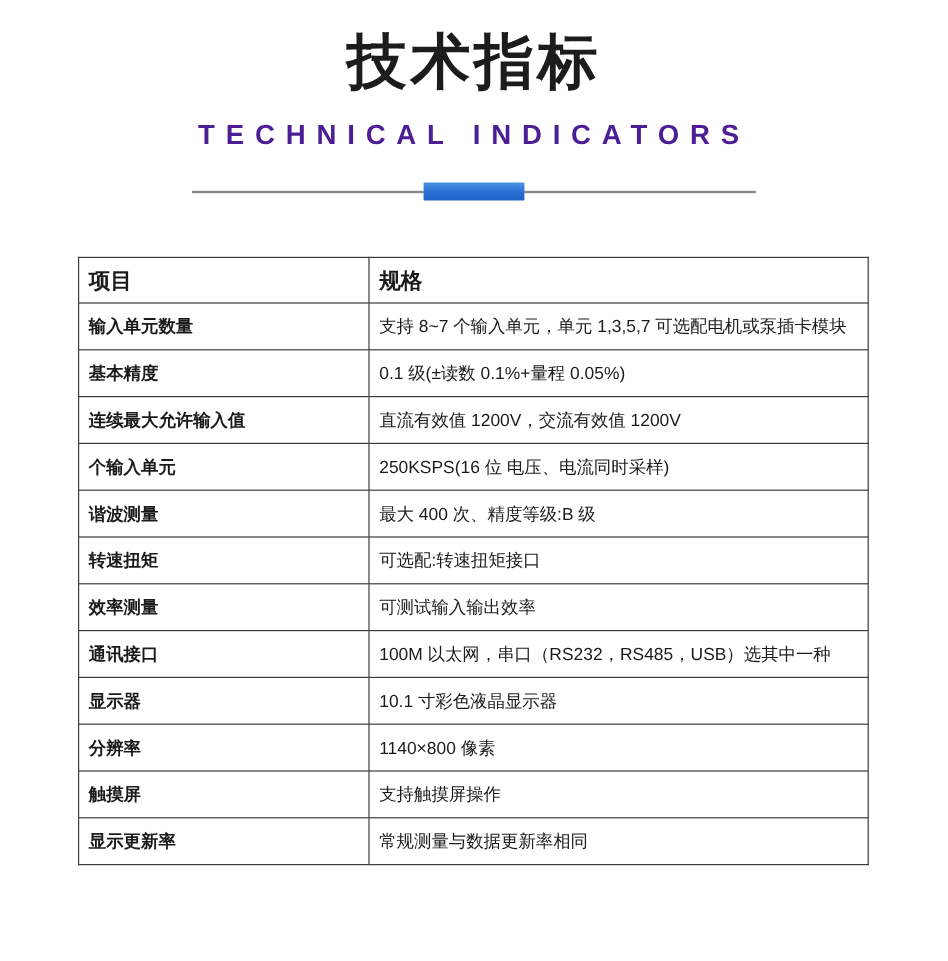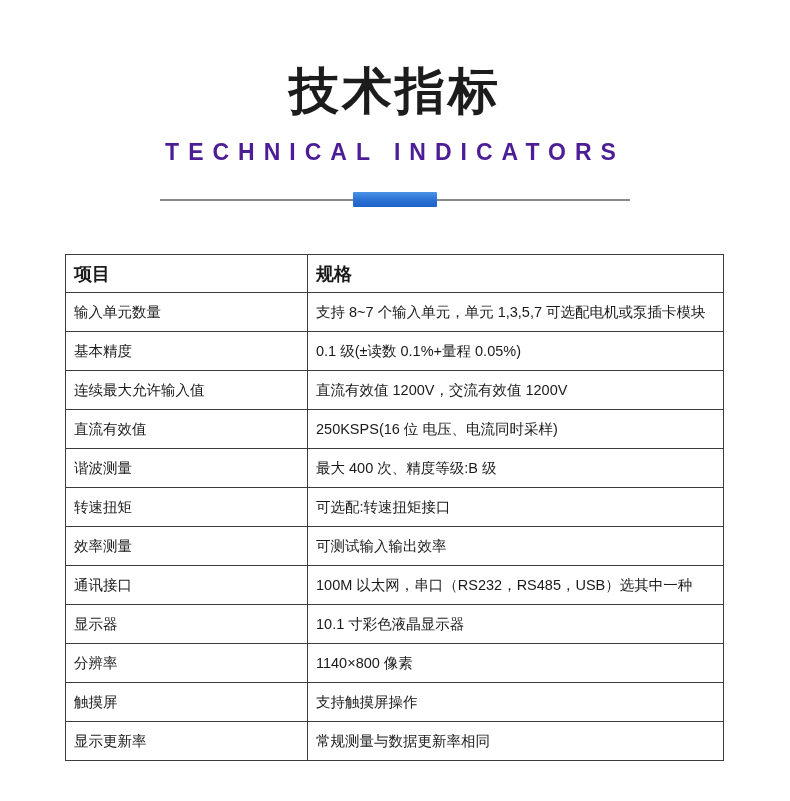--- a/index.html
+++ b/index.html
@@ -11,21 +11,21 @@
   }
   .page {
     position: relative;
     width: 790px;
     height: 801px;
     background: #ffffff;
     overflow: hidden;
   }
   .title {
     margin: 0;
-    padding-top: 64px;
+    padding-top: 24px;
     text-align: center;
     font-size: 50px;
     line-height: 1.1;
     font-weight: 700;
     letter-spacing: 3px;
     color: #1c1c1c;
   }
   .subtitle {
     margin: 0;
     margin-top: 20px;
@@ -78,21 +78,21 @@
   }
   table.spec-table th {
     height: 37px;
     font-size: 18px;
     font-weight: 700;
   }
   table.spec-table td {
     height: 38px;
     font-size: 14.5px;
   }
-  td.col-item { font-weight: 400; }
+  td.col-item { font-weight: 700; }
   td.col-spec { font-weight: 400; }
   col.c-item { width: 242px; }
   col.c-spec { width: 416px; }
 </style>
 </head>
 <body>
 
 <div class="page">
 
   <h1 class="title">技术指标</h1>
@@ -122,21 +122,21 @@
         </tr>
         <tr>
           <td class="col-item">基本精度</td>
           <td class="col-spec">0.1 级(±读数 0.1%+量程 0.05%)</td>
         </tr>
         <tr>
           <td class="col-item">连续最大允许输入值</td>
           <td class="col-spec">直流有效值 1200V，交流有效值 1200V</td>
         </tr>
         <tr>
-          <td class="col-item">直流有效值</td>
+          <td class="col-item">个输入单元</td>
           <td class="col-spec">250KSPS(16 位 电压、电流同时采样)</td>
         </tr>
         <tr>
           <td class="col-item">谐波测量</td>
           <td class="col-spec">最大 400 次、精度等级:B 级</td>
         </tr>
         <tr>
           <td class="col-item">转速扭矩</td>
           <td class="col-spec">可选配:转速扭矩接口</td>
         </tr>

